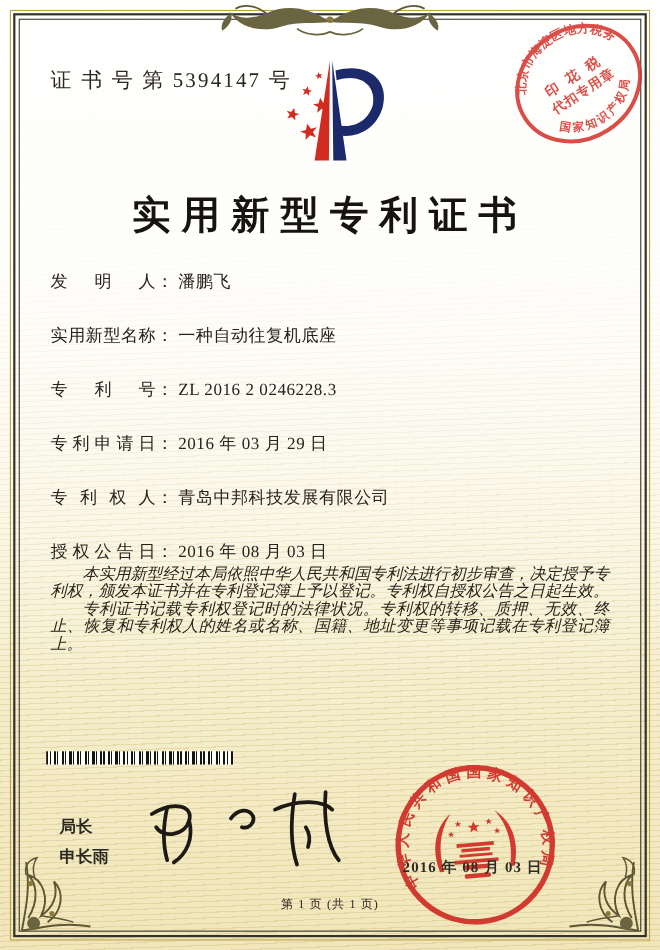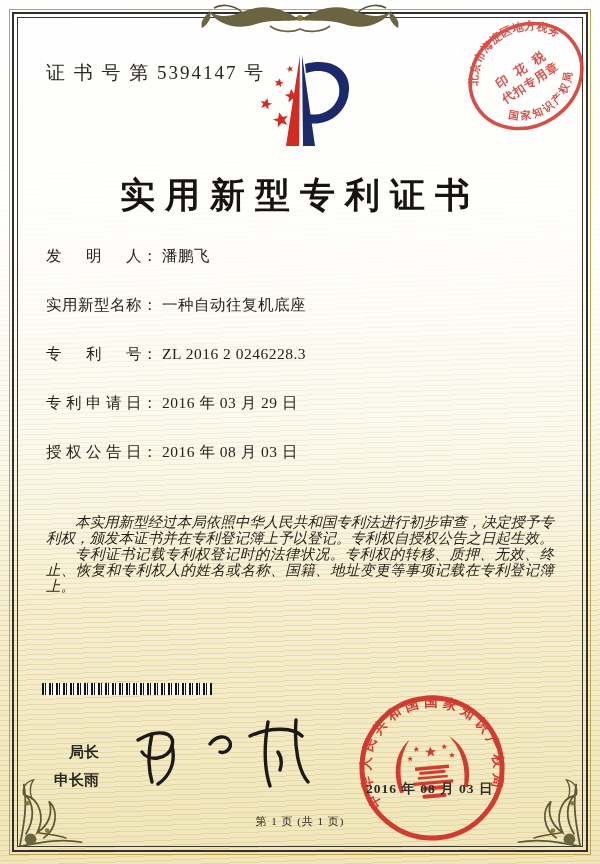--- a/index.html
+++ b/index.html
@@ -38,21 +38,21 @@
   .field-colon { display:inline-block; margin-right:4px; }
   .paragraphs { position:absolute; left:46px; top:514px; width:508px;
                 font-size:14.5px; line-height:16px; font-style:italic; color:#272318;
                 text-align:justify; }
   .paragraphs p { text-indent:2em; }
 
   .barcode { position:absolute; left:42px; top:683px; width:170px; height:12px;
     background:repeating-linear-gradient(90deg,#15130f 0 2px,#fdfdf8 2px 3px,#15130f 3px 4px,#fdfdf8 4px 7px,#15130f 7px 9px,#fdfdf8 9px 10px,#15130f 10px 11px,#fdfdf8 11px 14px); }
 
   .signer { position:absolute; left:54px; top:738px; font-family:"Liberation Sans","DejaVu Sans",sans-serif;
-            font-weight:bold; font-size:15px; color:#2b2822; line-height:28px;text-align:right; }
+            font-weight:bold; font-size:15px; color:#2b2822; line-height:28px; }
   .signature { position:absolute; left:118px; top:706px; width:210px; height:90px; }
 
   .seal { position:absolute; left:352px; top:688px; width:160px; height:160px; transform:rotate(-5deg); opacity:.93; }
   .seal-date { position:absolute; left:366px; top:780px; width:140px; font-size:13.5px; font-weight:bold;
                letter-spacing:1px; color:#2f2b24; z-index:5; }
 
   .tax-stamp { position:absolute; left:458px; top:8px; width:136px; height:136px;
                transform:rotate(-33deg); opacity:.88; }
 
   .footer { position:absolute; left:0; top:814px; width:100%; text-align:center; font-size:11px; color:#2b2822; letter-spacing:1px; }
@@ -144,20 +144,23 @@
       <span class="field-label">发明人</span><span class="field-colon">：</span><span>潘鹏飞</span>
     </div>
     <div class="field-row">
       <span class="field-label">实用新型名称</span><span class="field-colon">：</span><span>一种自动往复机底座</span>
     </div>
     <div class="field-row">
       <span class="field-label">专利号</span><span class="field-colon">：</span><span>ZL 2016 2 0246228.3</span>
     </div>
     <div class="field-row">
       <span class="field-label">专利申请日</span><span class="field-colon">：</span><span>2016 年 03 月 29 日</span>
+    </div>
+    <div class="field-row">
+      <span class="field-label">专利权人</span><span class="field-colon">：</span><span>青岛中邦科技发展有限公司</span>
     </div>
     <div class="field-row">
       <span class="field-label">授权公告日</span><span class="field-colon">：</span><span>2016 年 08 月 03 日</span>
     </div>
   </div>
 
   <div class="paragraphs">
     <p>本实用新型经过本局依照中华人民共和国专利法进行初步审查，决定授予专利权，颁发本证书并在专利登记簿上予以登记。专利权自授权公告之日起生效。</p>
     <p>专利证书记载专利权登记时的法律状况。专利权的转移、质押、无效、终止、恢复和专利权人的姓名或名称、国籍、地址变更等事项记载在专利登记簿上。</p>
   </div>

